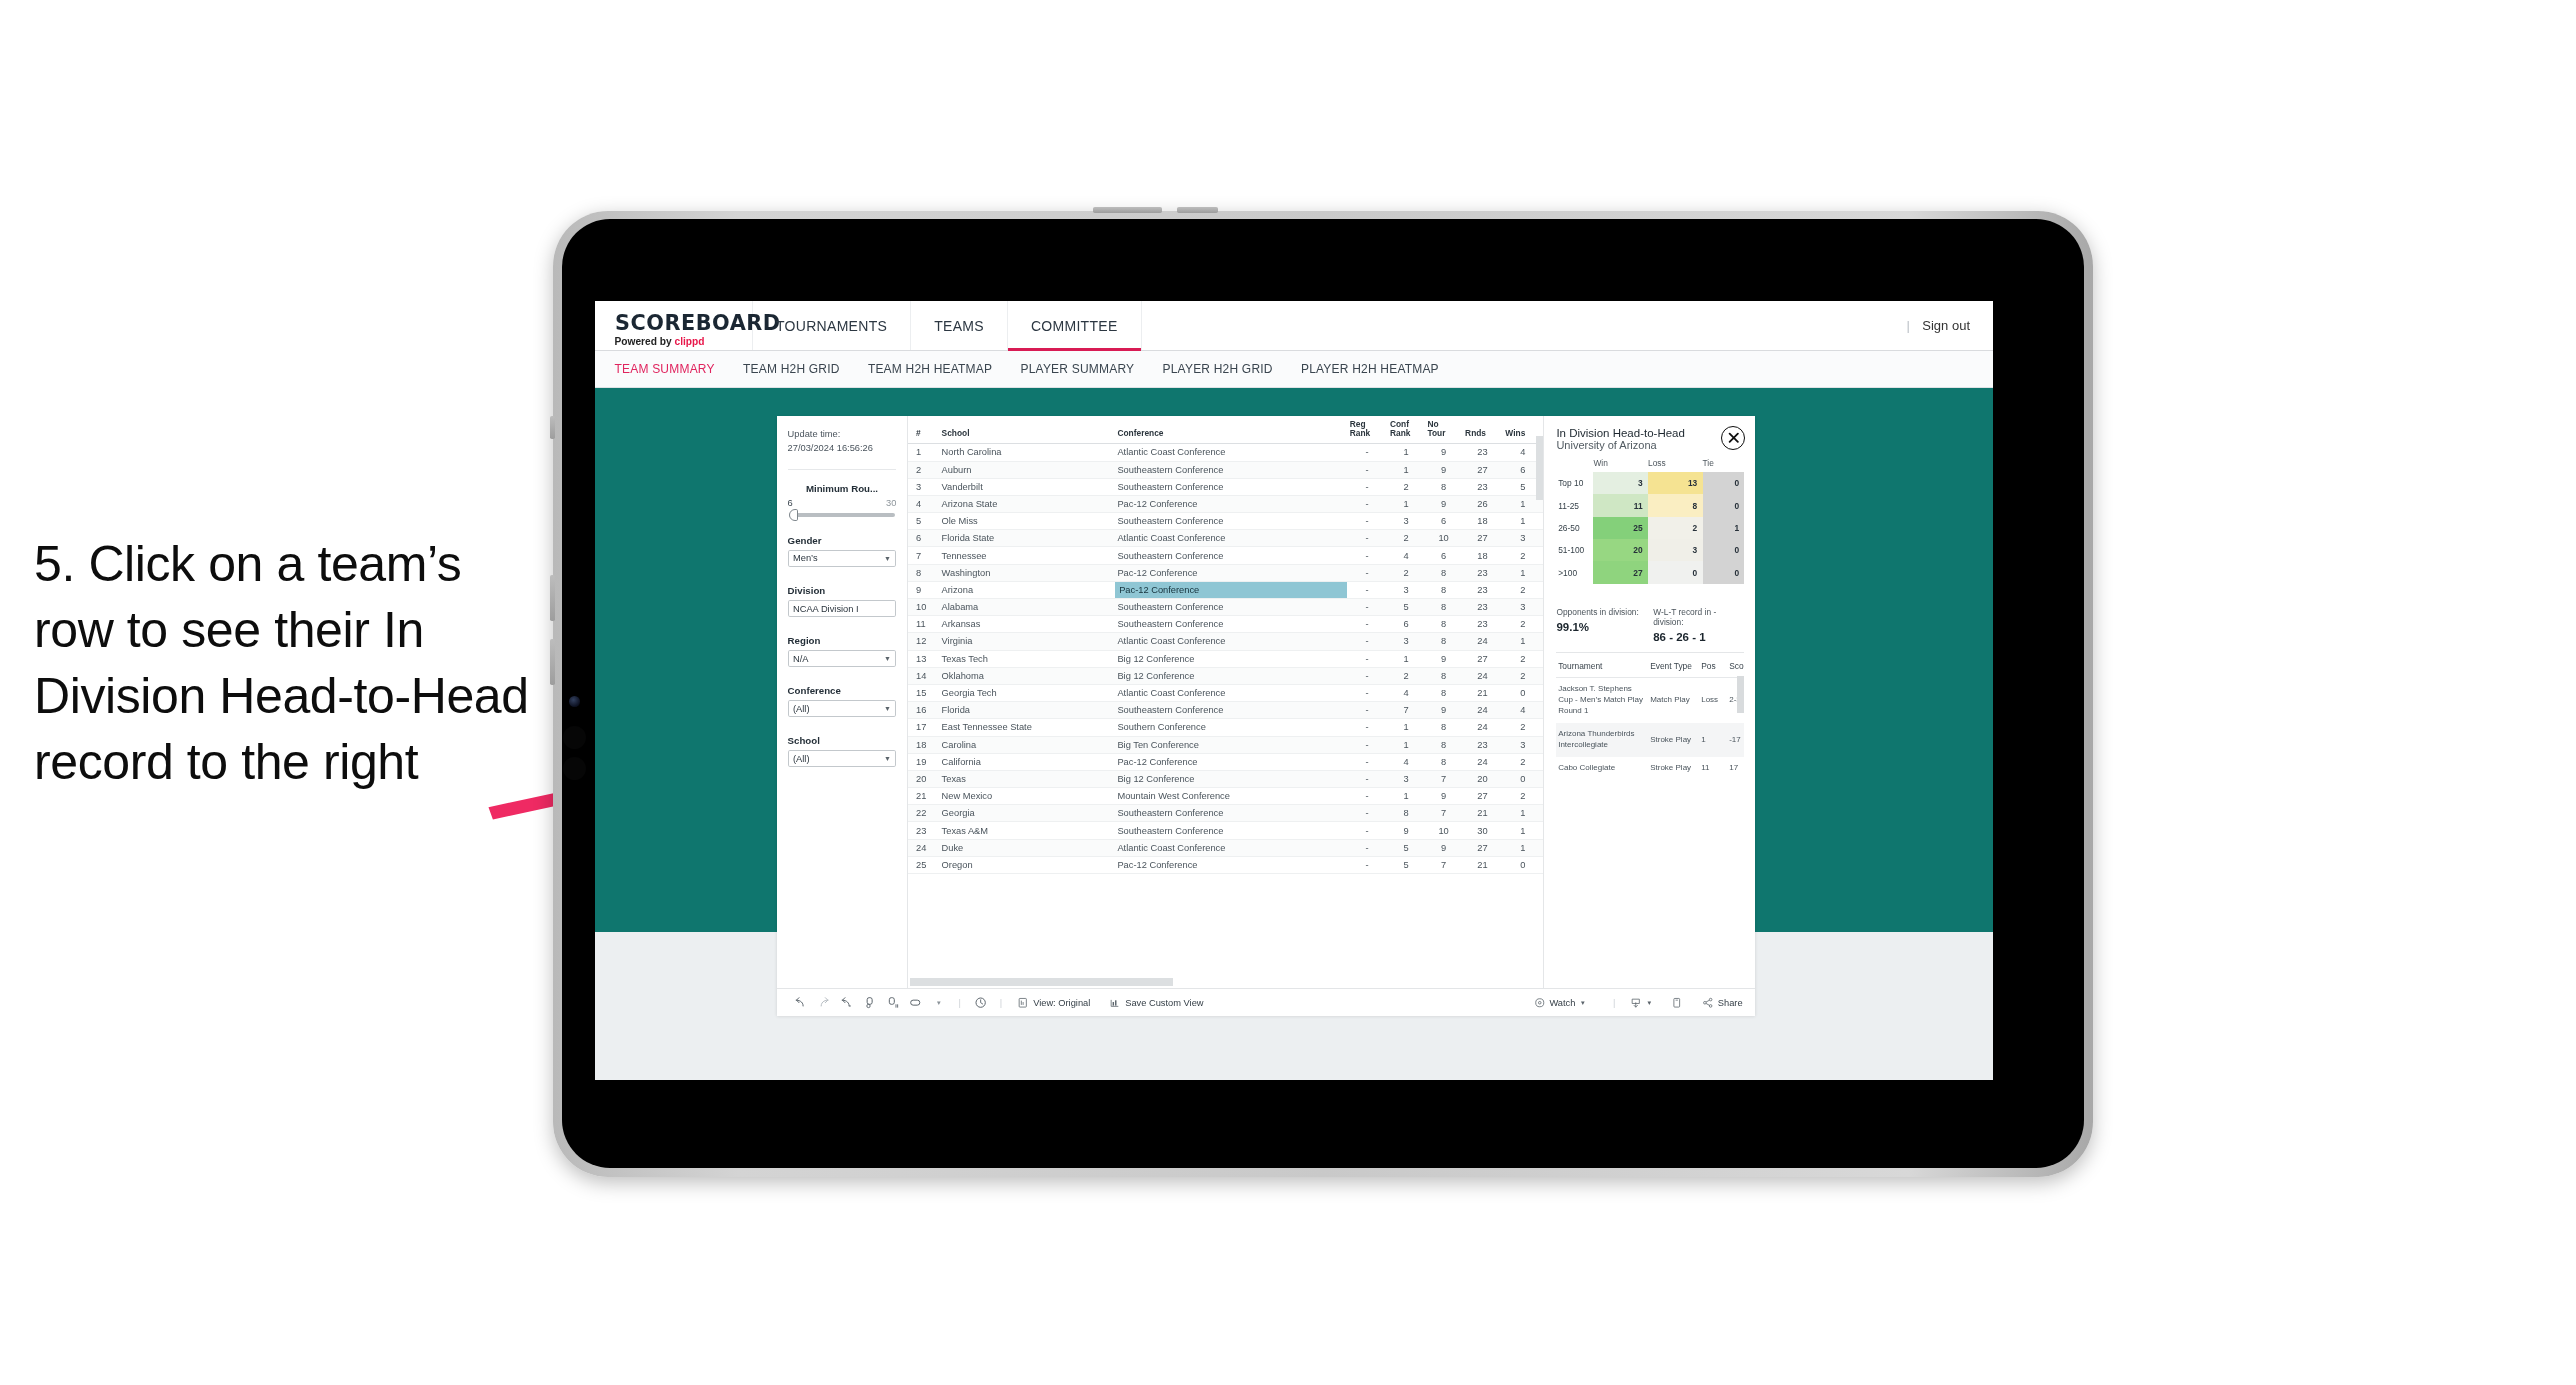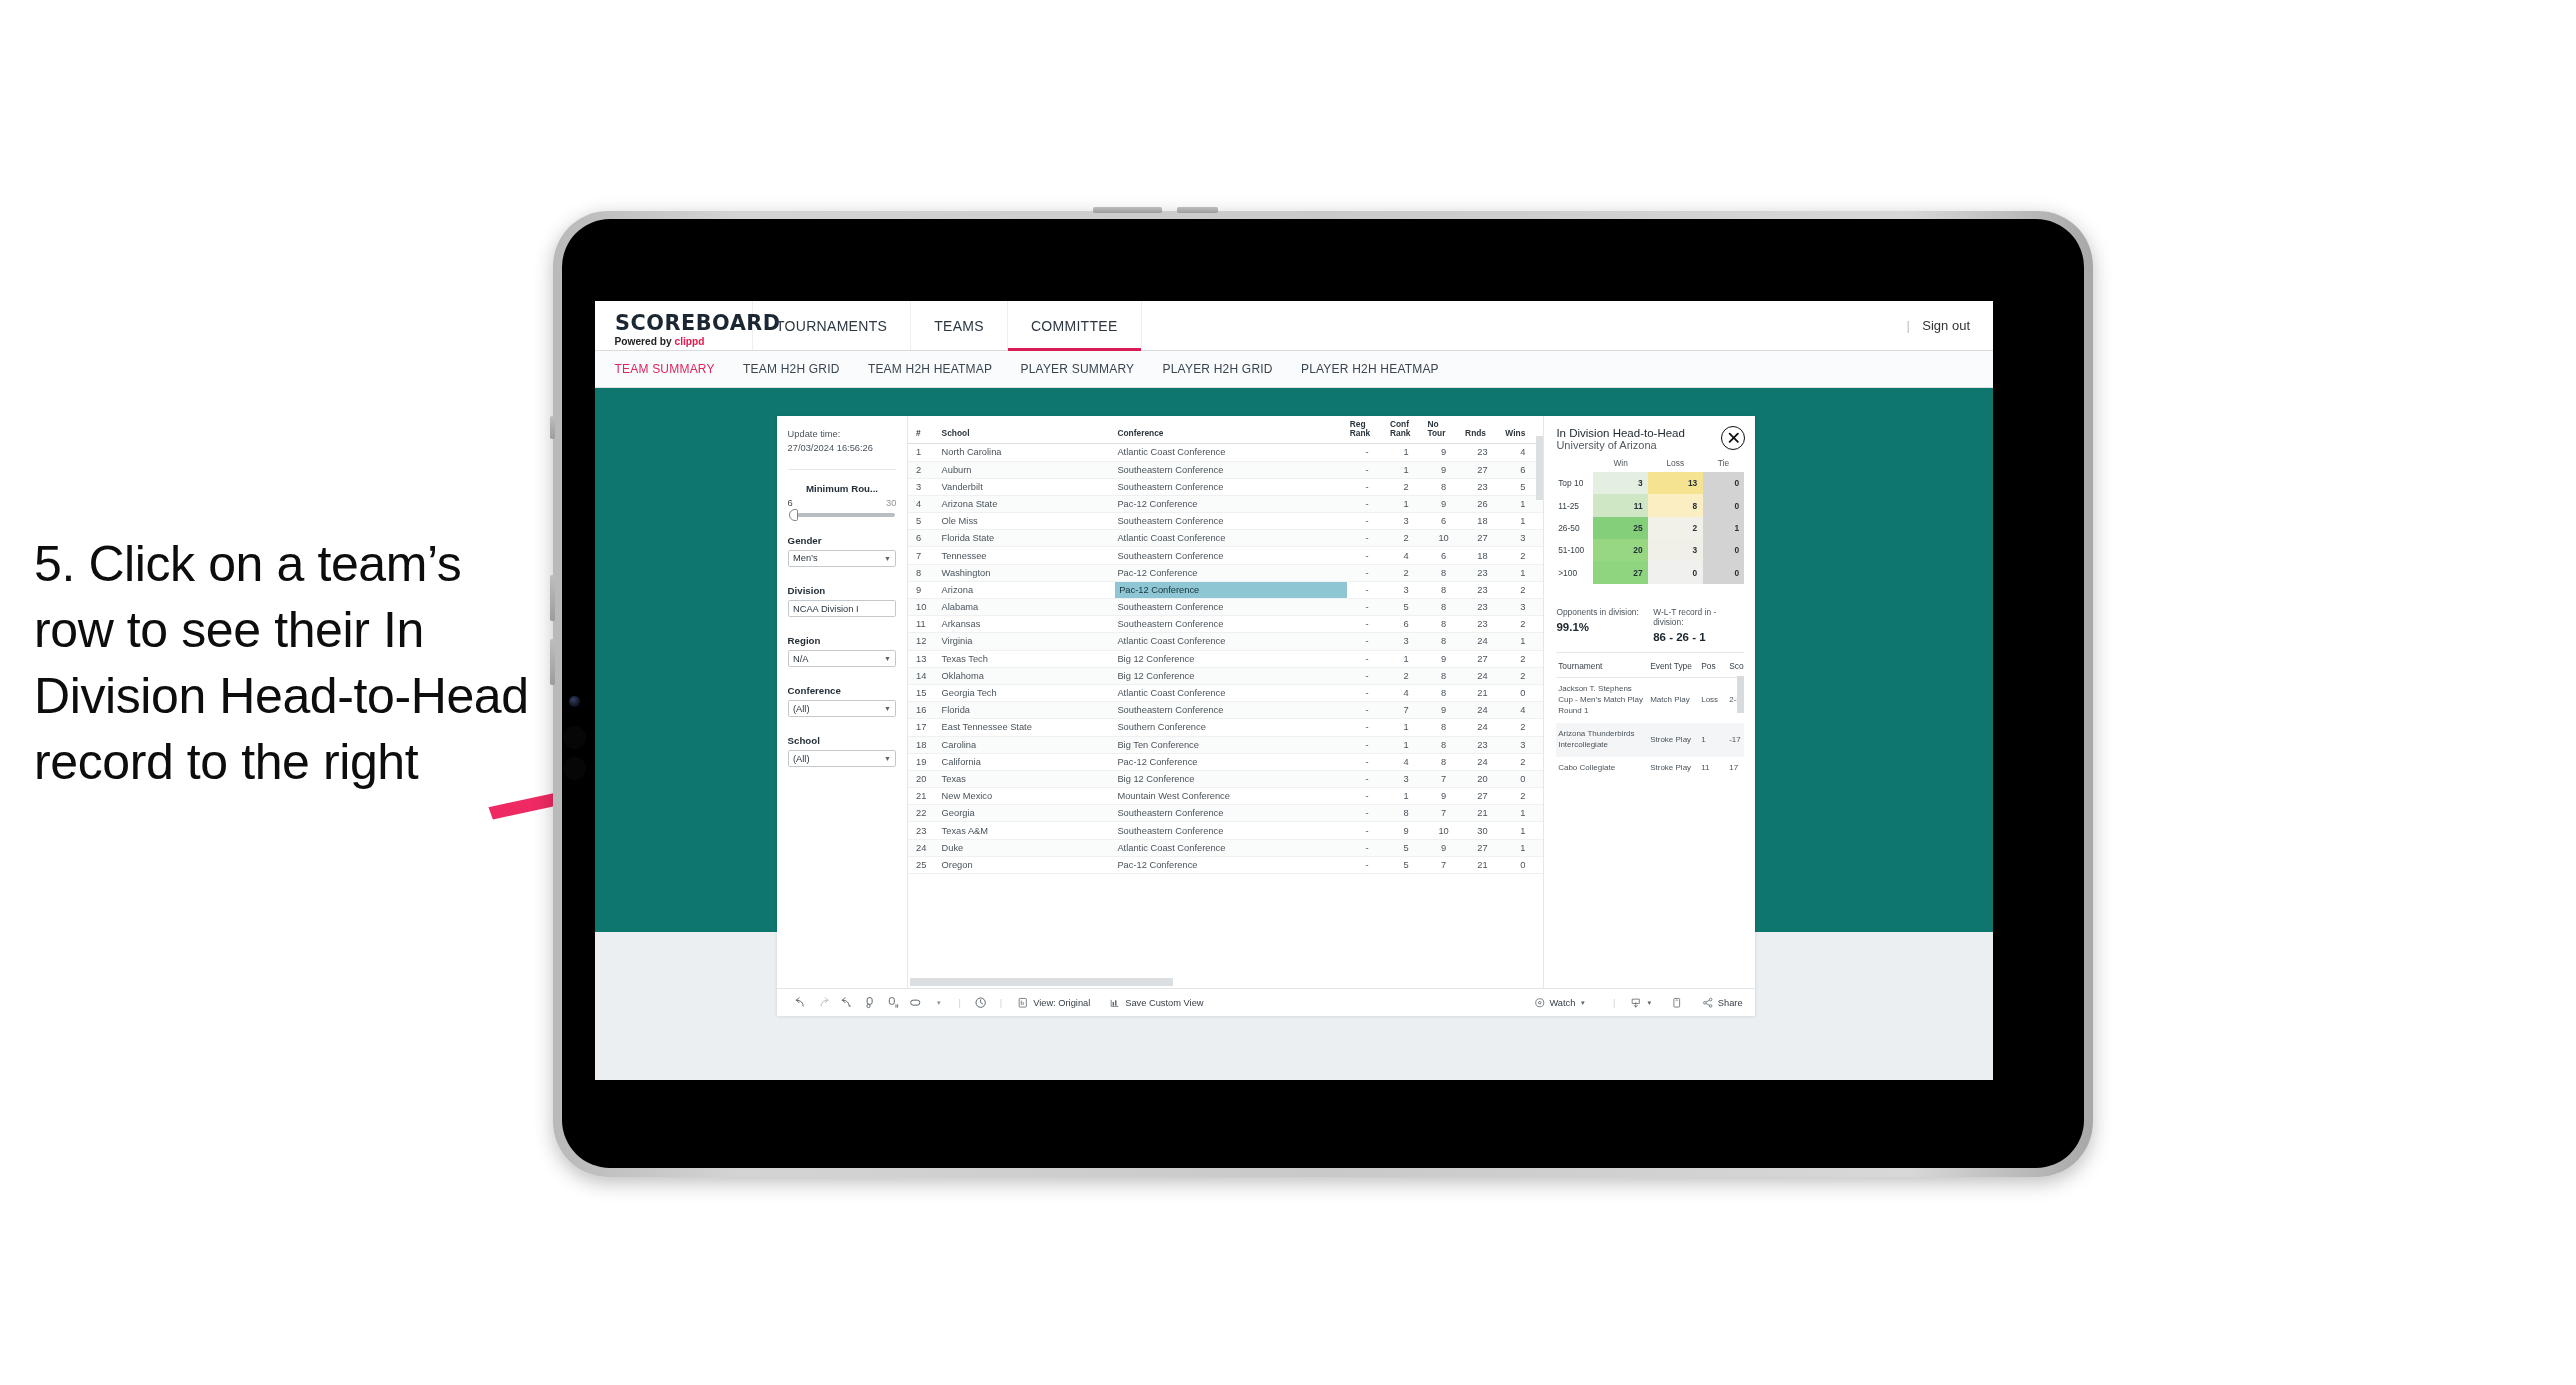--- a/index.html
+++ b/index.html
@@ -165,21 +165,21 @@
   .h2h-title { font-size: 11.5px; font-weight:400; color:#1d272f; }
   .h2h-sub { font-size: 11px; color:#515a61; margin-top:0.9px; }
   .close-btn {
     position:absolute; right: 9.7px; top: 9.7px; width: 24px; height:24px;
     border: 1.9px solid #0e0e0e; border-radius:50%;
     display:flex; align-items:center; justify-content:center; cursor:pointer;
   }
   .close-btn svg { width: 11.5px; height: 11.5px; }
 
   table.hm { width:100%; border-collapse:collapse; margin-top: 7px; font-size:8.4px;}
-  table.hm th { font-size:8.4px; color:#4e575e; font-weight:400; text-align:center; padding-bottom:3.5px; }
+  table.hm th { font-size:8.4px; color:#4e575e; font-weight:400; text-align:left; padding-bottom:3.5px; }
   table.hm th.blank { width: 37px; }
   table.hm td { padding: 6.2px 5.3px; text-align:right; font-size:8.4px; color:#27313a; font-weight:700;}
   table.hm td.lab { text-align:left; color:#37424a; font-weight:400; background:#fff !important; padding-left:1.8px; }
 
   .stats { display:flex; margin-top: 23px; padding-bottom:8.8px; }
   .stat { }
   .stat.a { width: 99px; }
   .stat-l { font-size:8.4px; color:#4c555c; }
   .stat-v { font-size:11.5px; font-weight:700; color:#1b252d; margin-top:4.4px; }
   .h2h hr { border:none; border-top:0.9px solid #e4e6e8; margin: 0; }

